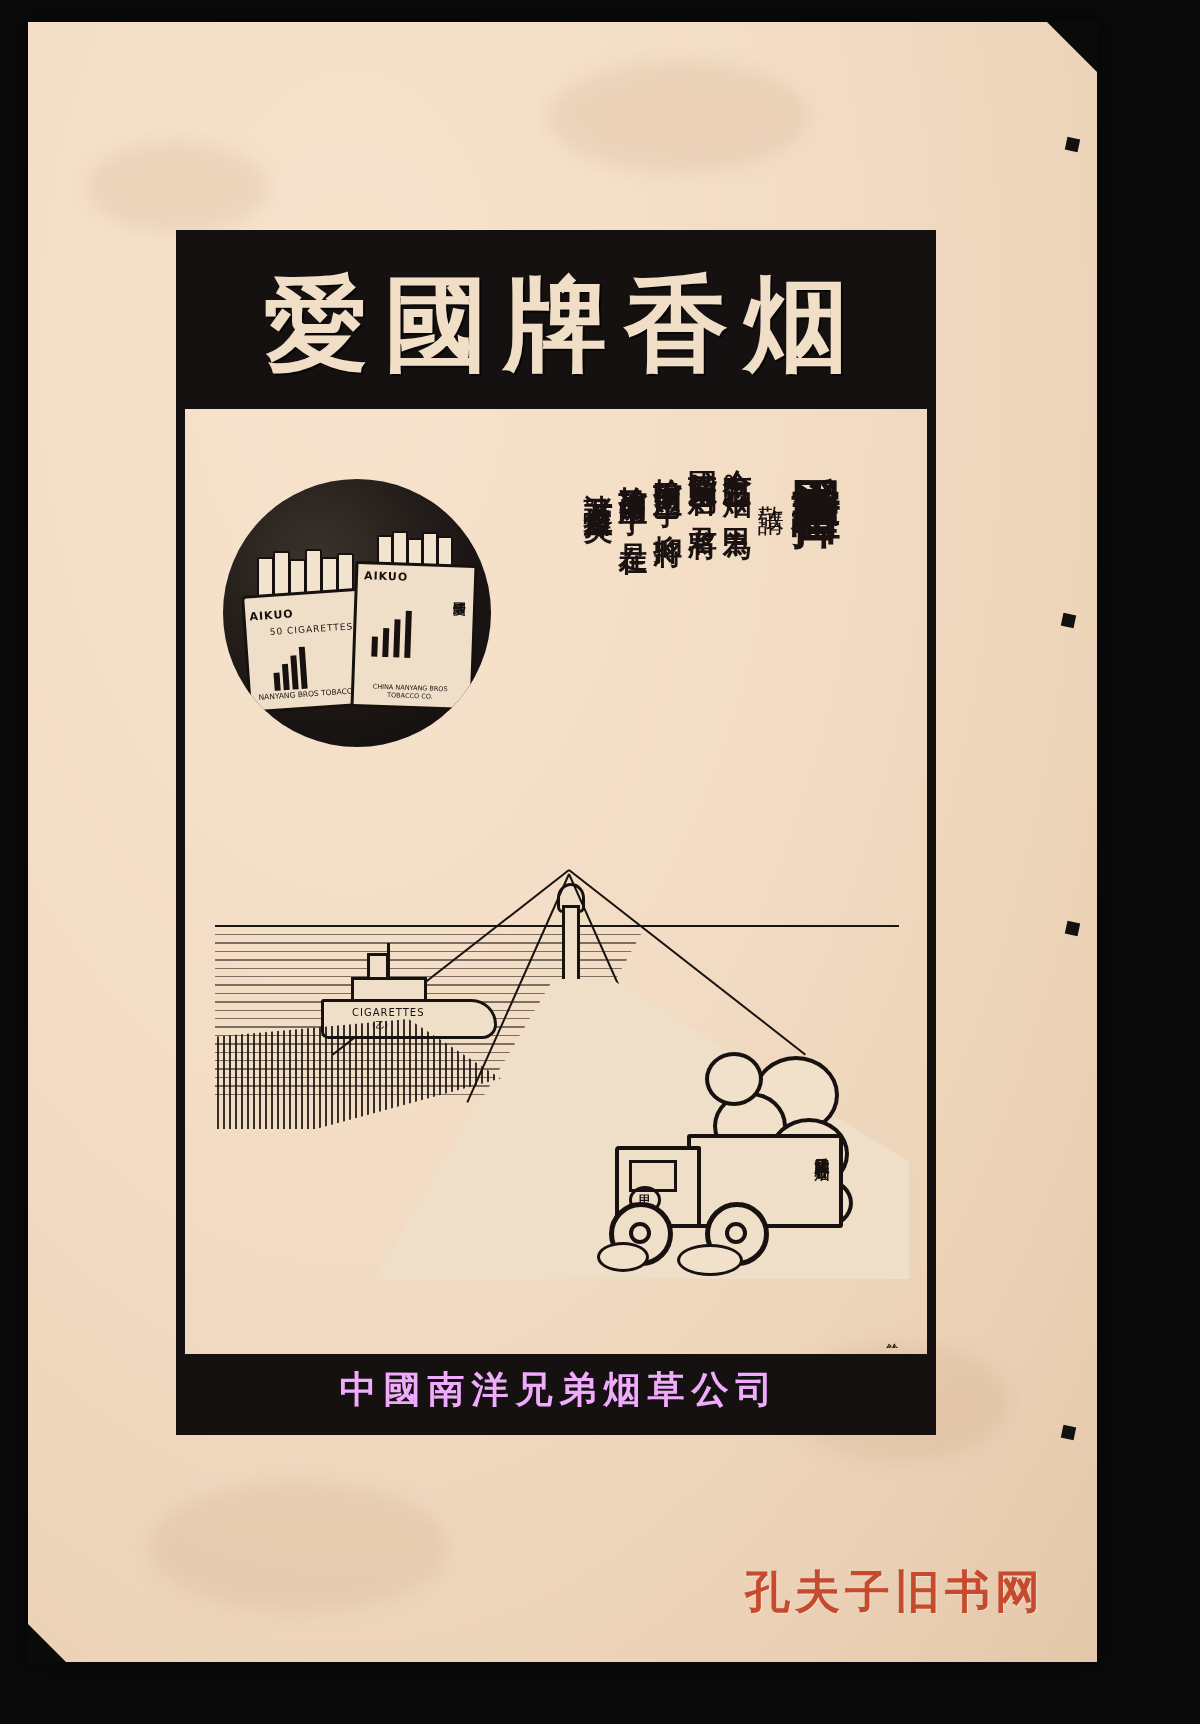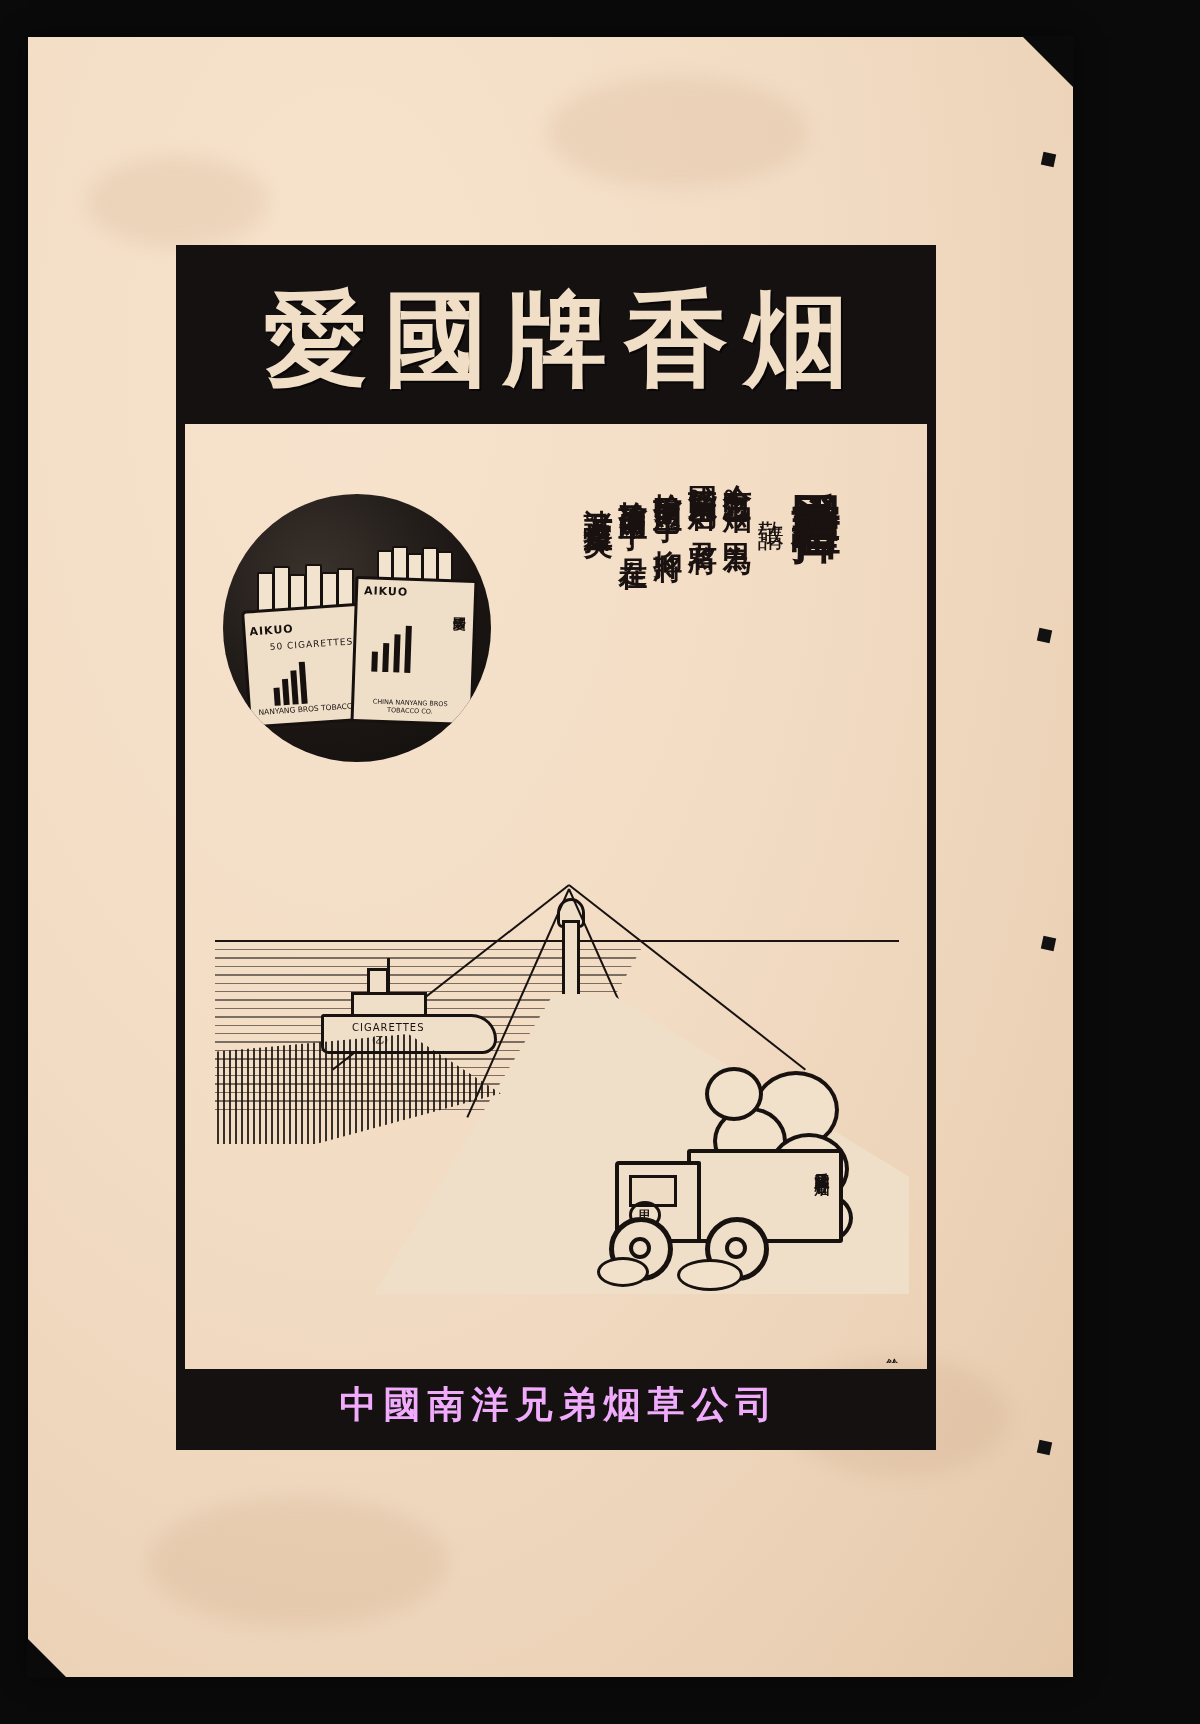--- a/index.html
+++ b/index.html
@@ -16,25 +16,26 @@
 
   
   #scan {
     position: absolute;
     left: 0; top: 0;
     width: 1200px; height: 1724px;
     background: #0a0a0a;
   }
   #paper {
     position: absolute;
-    left: 28px; top: 37px;
+    left: 28px; top: 22px;
     width: 1045px; height: 1640px;
     background:
       radial-gradient(ellipse at 30% 20%, #f7e3cd 0%, #f2dcc4 45%, #ecd3b8 75%, #e4c7a9 100%);
     box-shadow: 0 0 24px rgba(0,0,0,0.55);
+    padding-left: 24px;
   }
   
   .blotch {
     position: absolute;
     border-radius: 50%;
     background: rgba(190,150,110,0.16);
     filter: blur(9px);
     pointer-events: none;
   }
   
@@ -599,16 +600,17 @@
           <div class="artist-sig">餘公遠 肖堂畫</div>
         </div>
       </div>
 
       <div id="company-band">
         <div class="company">中國南洋兄弟烟草公司</div>
       </div>
     </div>
 
     <div id="watermark">
+      <div class="wm-cn">孔夫子旧书网</div>
     </div>
 
   </div>
 </div>
 
 </body></html>

